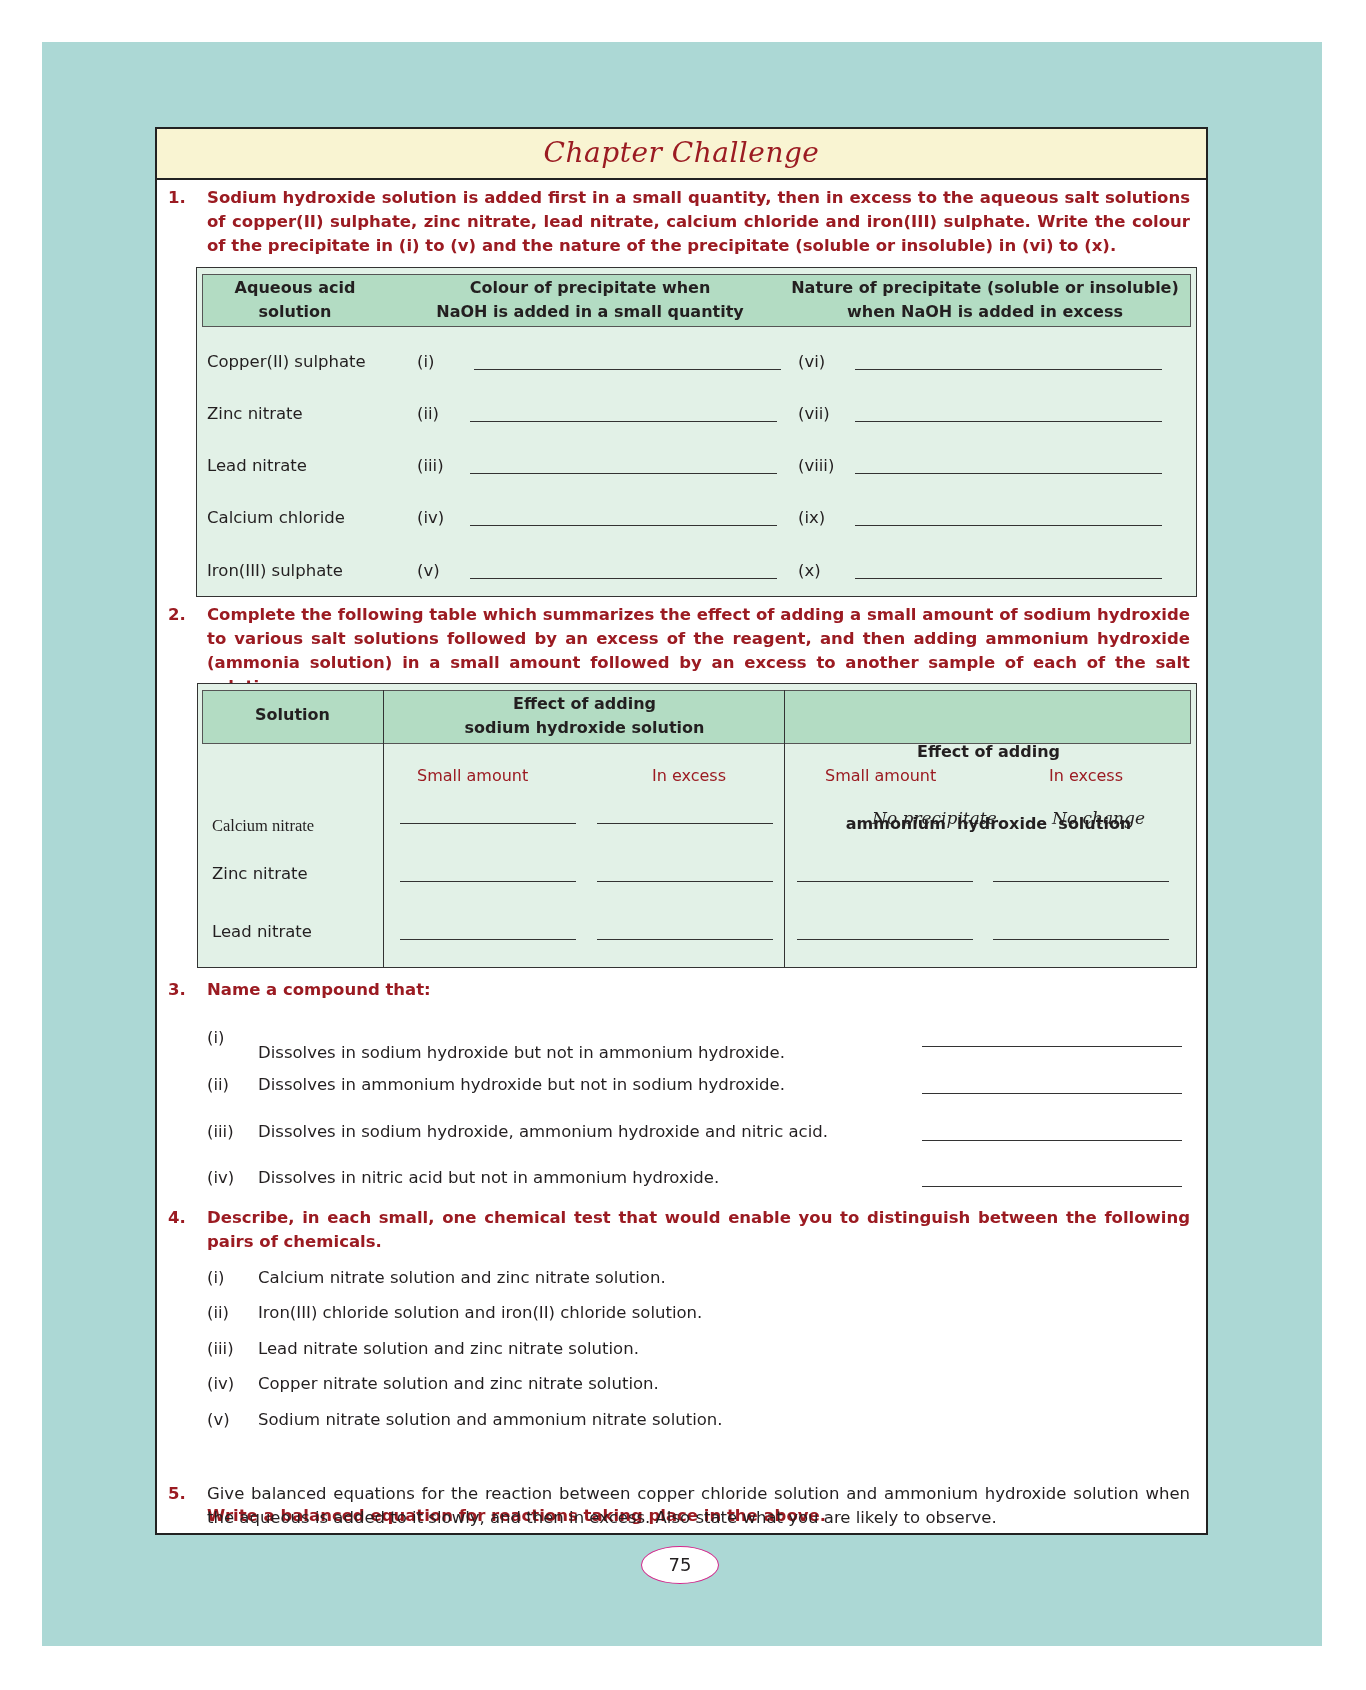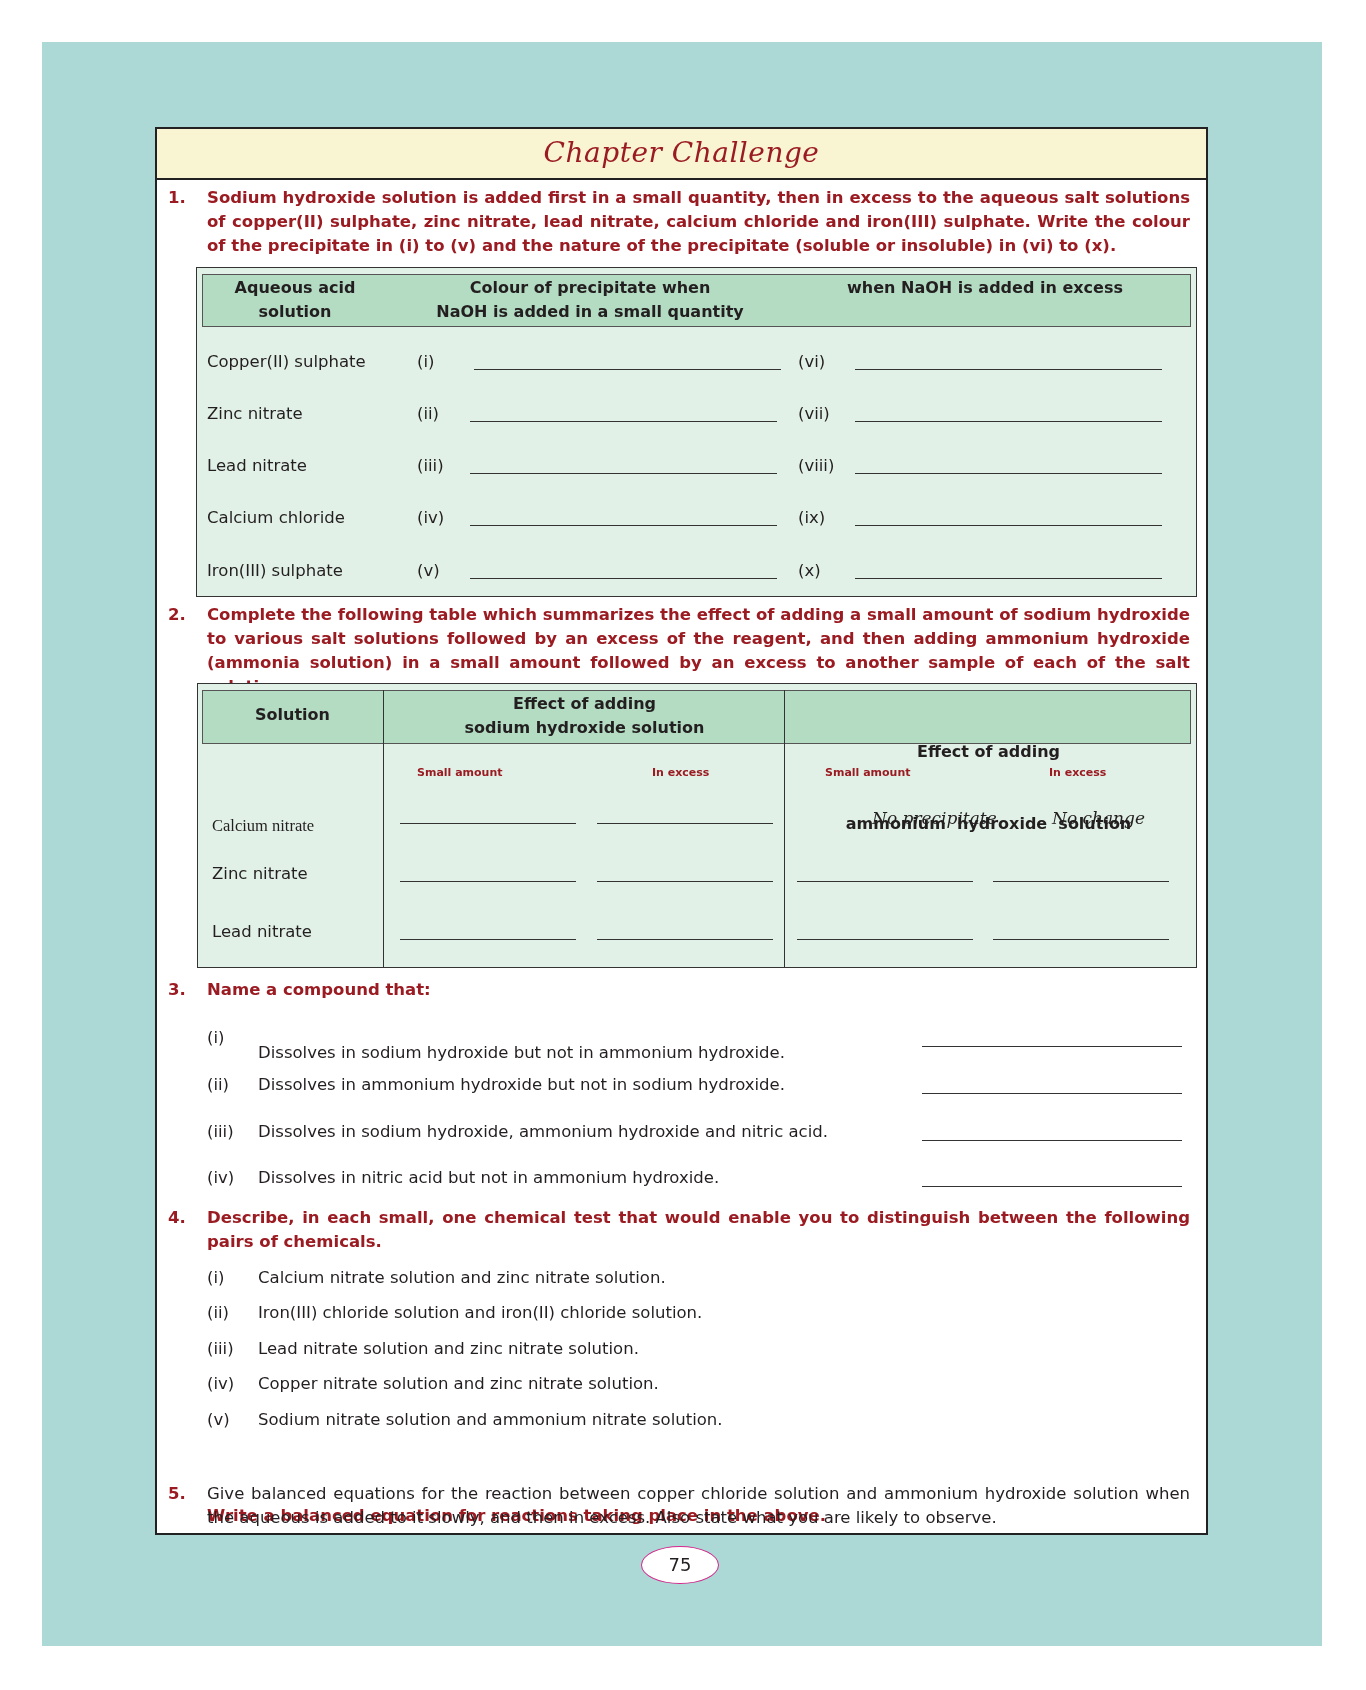--- a/index.html
+++ b/index.html
@@ -38,21 +38,21 @@
   .tbl-head {
     position: absolute; background: #b3dcc3; border: 1.5px solid #555;
     box-sizing: border-box;
   }
   .th {
     position: absolute; text-align: center; font-weight: bold;
     font-size: 16px; line-height: 24px; color: #231f20;
   }
   .cell { position: absolute; font-size: 16.5px; color: #231f20; white-space: nowrap; }
   .line { position: absolute; height: 0; border-top: 1.3px solid #333; }
-  .sub-h { position: absolute; font-weight: bold; font-size: 11px; color: #9b1b22; white-space: nowrap; }
+  .sub-h { position: absolute; font-weight: normal; font-size: 16px; color: #9b1b22; white-space: nowrap; }
   .hand {
     position: absolute; font-family: "DejaVu Serif", serif; font-style: italic;
     font-size: 17px; color: #231f20; white-space: nowrap;
   }
   .vdiv { position: absolute; width: 0; border-left: 1.5px solid #333; }
   .item-roman { position: absolute; font-size: 16.5px; color: #231f20; }
   .item-text { position: absolute; font-size: 16.5px; color: #231f20; white-space: nowrap; }
   .page-num {
     position: absolute; left: 641px; top: 1546px; width: 78px; height: 38px;
     border: 1.5px solid #d4268b; border-radius: 50%; background: #ffffff;
@@ -78,20 +78,21 @@
 <div class="tbl-head" style="left:202px; top:274px; width:989px; height:53px;"></div>
 <div class="th" style="left:210px; top:276px; width:170px;">
   <div>Aqueous acid</div>
   <div>solution</div>
 </div>
 <div class="th" style="left:405px; top:276px; width:370px;">
   <div>Colour of precipitate when</div>
   <div>NaOH is added in a small quantity</div>
 </div>
 <div class="th" style="left:780px; top:276px; width:410px;">
+  <div>Nature of precipitate (soluble or insoluble)</div>
   <div>when NaOH is added in excess</div>
 </div>
 
 <div>
   <span class="cell" style="left:207px; top:352px;">Copper(II) sulphate</span>
   <span class="cell" style="left:417px; top:352px;">(i)</span>
   <div class="line" style="left:474px; top:369px; width:307px;"></div>
   <span class="cell" style="left:798px; top:352px;">(vi)</span>
   <div class="line" style="left:855px; top:369px; width:307px;"></div>
 </div>

